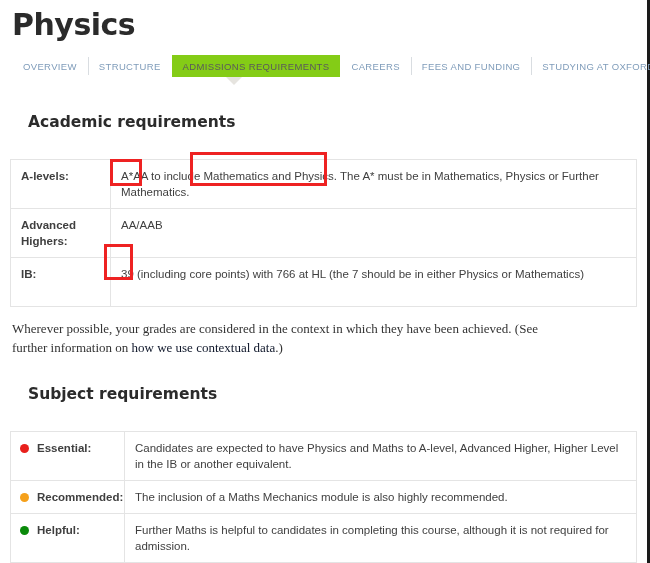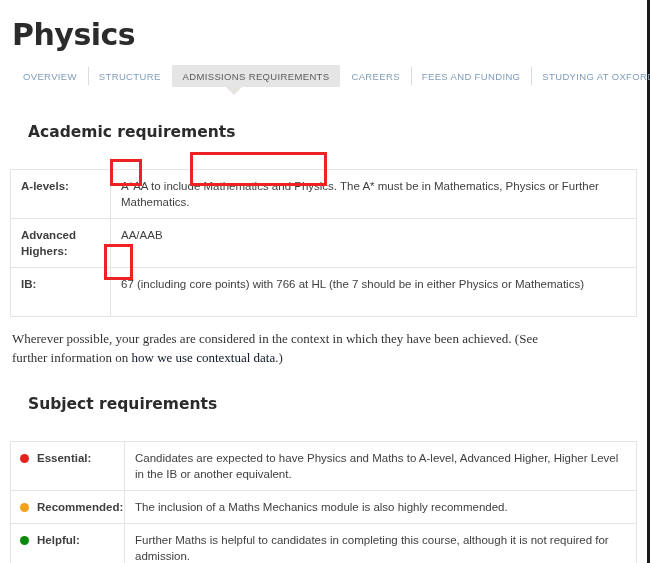--- a/index.html
+++ b/index.html
@@ -28,21 +28,21 @@
   }
 
   
   .page-title {
     font-family: "DejaVu Sans", sans-serif;
     font-size: 30px;
     font-weight: bold;
     color: #2b2b2b;
     letter-spacing: -0.5px;
     margin: 0;
-    padding: 16px 0 0 2px;
+    padding: 6px 0 0 2px;
     line-height: 38px;
   }
 
   
   .tabbar {
     display: flex;
     align-items: center;
     margin-top: 11px;
     padding-left: 2px;
     position: relative;
@@ -61,21 +61,21 @@
   .tab + .tab::before {
     content: "";
     position: absolute;
     left: 0;
     top: 2px;
     bottom: 2px;
     width: 1px;
     background: #d9dde1;
   }
   .tab.active {
-    background: #e5e5e5;
+    background: #84cc16;
     color: #5a5a5a;
     font-weight: normal;
   }
   .tab.active + .tab::before { background: transparent; }
   .tab.active::before { background: transparent !important; }
   .tab-arrow {
     position: absolute;
     left: 216px;
     top: 22px;
     width: 0;
@@ -201,21 +201,21 @@
         <tr class="r1">
           <td class="lbl">A-levels:</td>
           <td>A*AA to include Mathematics and Physics. The A* must be in Mathematics, Physics or Further Mathematics.</td>
         </tr>
         <tr class="r2">
           <td class="lbl">Advanced Highers:</td>
           <td>AA/AAB</td>
         </tr>
         <tr class="r3">
           <td class="lbl">IB:</td>
-          <td>67 (including core points) with 766 at HL (the 7 should be in either Physics or Mathematics)</td>
+          <td>39 (including core points) with 766 at HL (the 7 should be in either Physics or Mathematics)</td>
         </tr>
       </tbody>
     </table>
 
     <p class="context-para"><span>Wherever possible, your grades are considered in the context in which they have been achieved.  (See further information on </span><a class="lnk" href="#">how we use contextual data</a><span>.)</span></p>
 
     <h2 class="section-heading h-subject">Subject requirements</h2>
 
     <table class="req subj">
       <colgroup>

